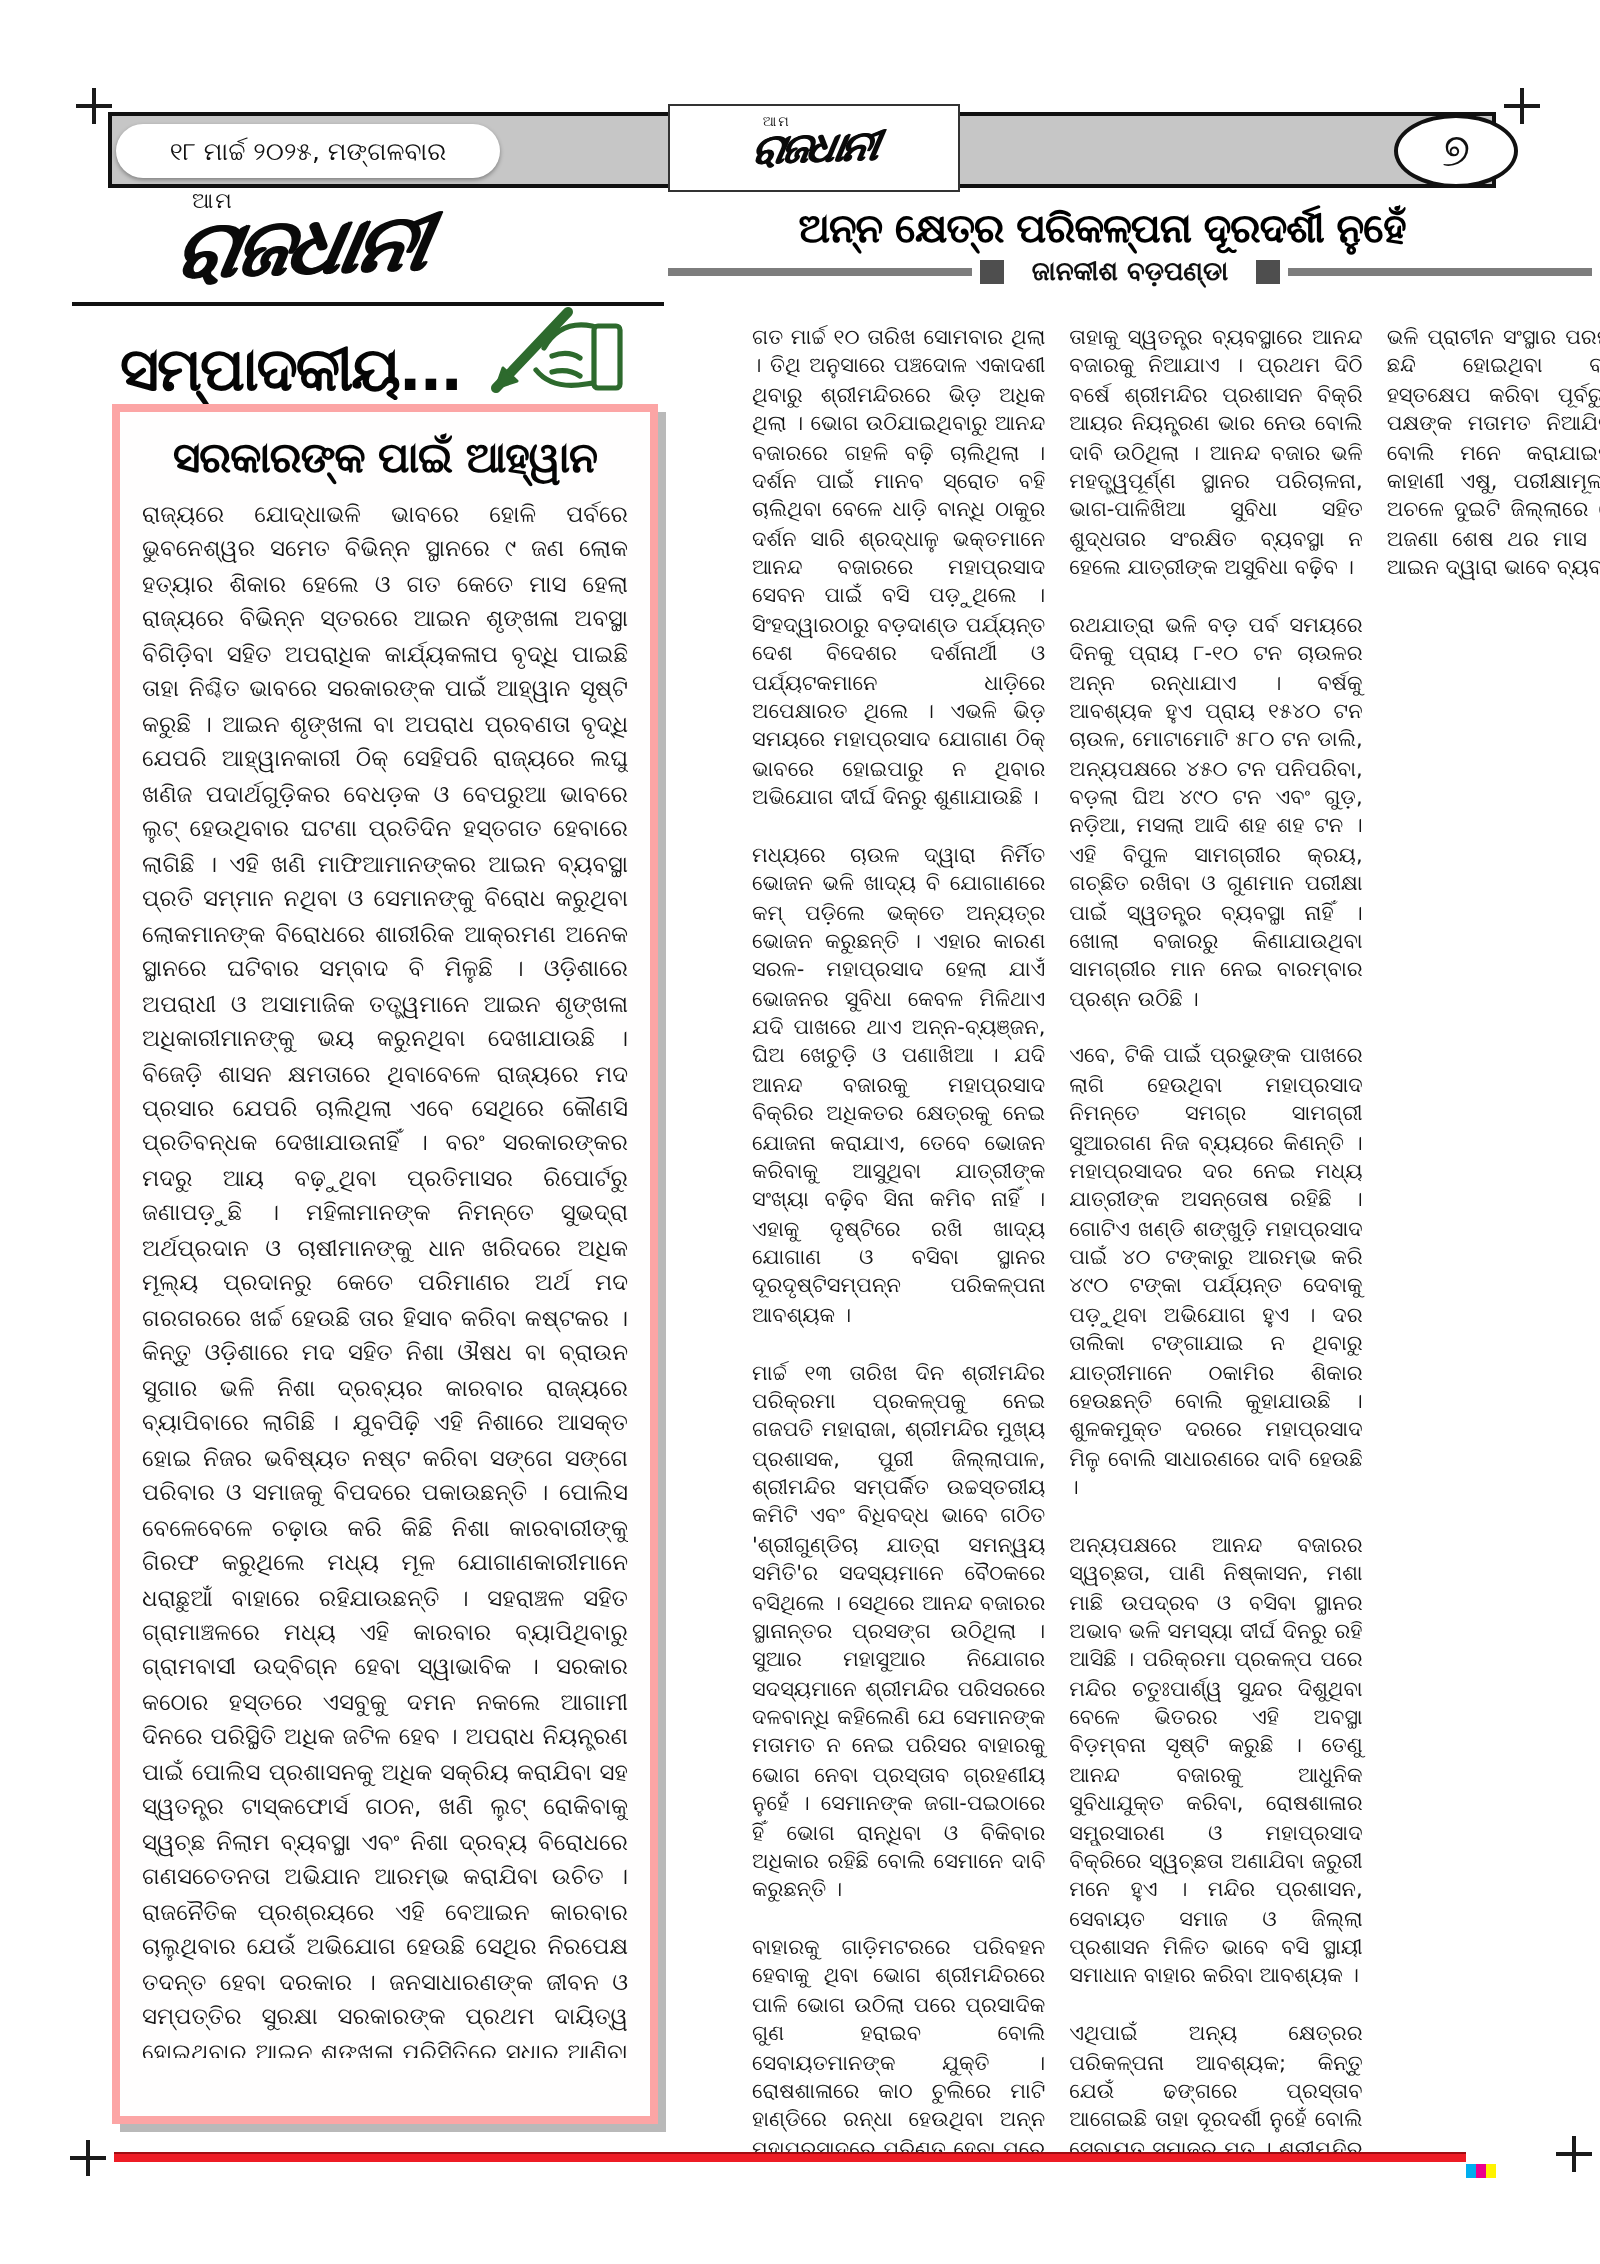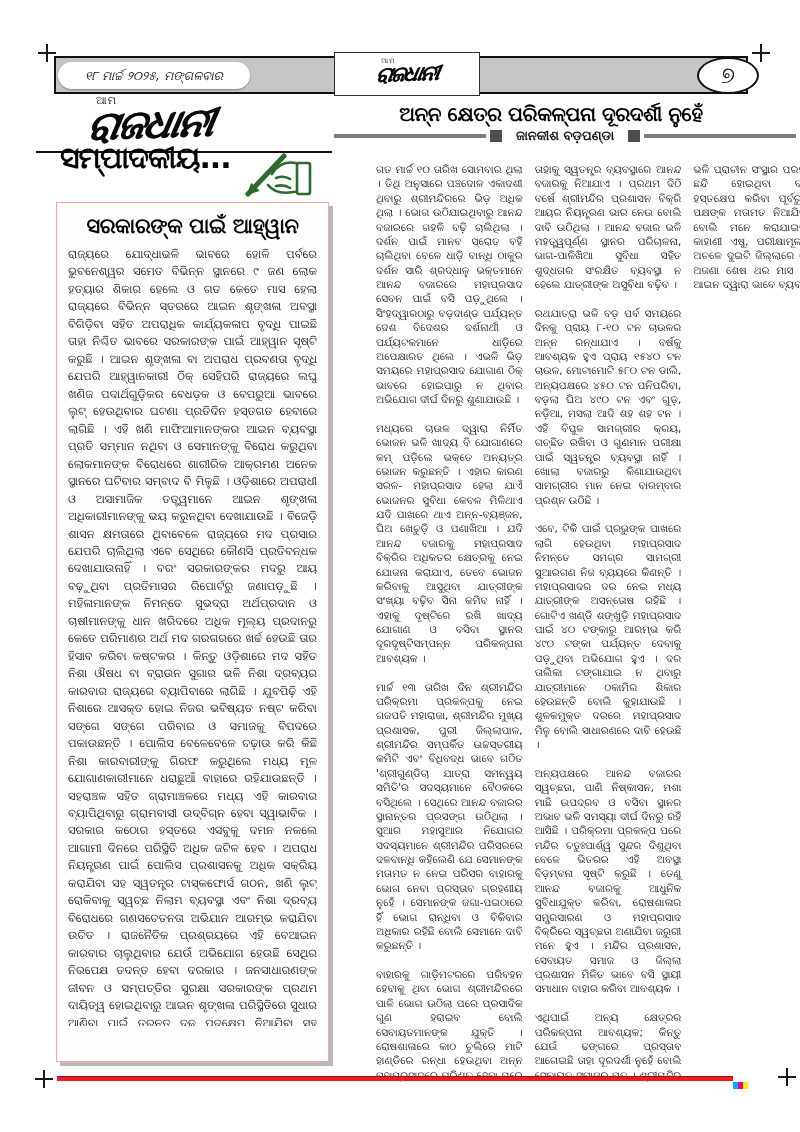--- a/index.html
+++ b/index.html
@@ -14,21 +14,21 @@
   .crop::after{content:"";position:absolute;top:8px;left:0;height:2px;width:18px;background:#1a1a1a;}
 
   
   .header-bar{
     position:absolute;left:54px;top:56px;width:694px;height:38px;
     background:#c6c6c6;border:2px solid #111;box-sizing:border-box;
   }
   .date-pill{
     position:absolute;left:58px;top:62px;width:192px;height:27px;
     background:#fff;border-radius:14px;display:flex;align-items:center;justify-content:center;
-    font-size:12.5px;color:#111;box-shadow:0 1px 2px rgba(0,0,0,.35);font-style:italic;
+    font-size:12.5px;color:#111;box-shadow:0 1px 2px rgba(0,0,0,.35);
   }
   .masthead-box{
     position:absolute;left:334px;top:52px;width:146px;height:44px;
     background:#fff;border:1px solid #333;box-sizing:border-box;
     display:flex;align-items:center;justify-content:center;
   }
   .page-oval{
     position:absolute;left:697px;top:57px;width:62px;height:37px;
     background:#fff;border:2px solid #111;border-radius:50%;
     display:flex;align-items:center;justify-content:center;
@@ -69,27 +69,27 @@
   .columns{
     position:absolute;left:332px;top:162px;width:464px;height:930px;
     column-count:3;column-gap:12px;column-fill:auto;
     font-size:10.5px;line-height:1.37;text-align:justify;
     overflow:hidden;white-space:pre-line;color:#141414;margin-left:44px;
   }
 
   
   .under-logo-line{position:absolute;left:36px;top:151px;width:296px;height:2px;background:#111;}
   .editorial-title{
-    position:absolute;left:60px;top:140px;font-size:30px;font-weight:bold;color:#050505;
+    position:absolute;left:60px;top:168px;font-size:30px;font-weight:bold;color:#050505;
     letter-spacing:-1px;
   }
   .pen-icon{position:absolute;left:238px;top:148px;width:76px;height:54px;}
   .editorial-box{
     position:absolute;left:56px;top:202px;width:273px;height:860px;
-    border:1px solid #fca5a5;background:#fffefe;box-sizing:border-box;
+    border:4px solid #fca5a5;background:#fffefe;box-sizing:border-box;
     box-shadow:4px 4px 0 #b9b9b9;padding:9px 11px 8px 11px;
   }
   .editorial-headline{
     font-size:21px;font-weight:bold;text-align:center;color:#050505;
     margin:2px 0 8px 0;letter-spacing:-.5px;
   }
   .editorial-body{
     font-size:11.5px;line-height:1.52;text-align:justify;color:#151515;
     height:780px;overflow:hidden;white-space:pre-line;
   }

